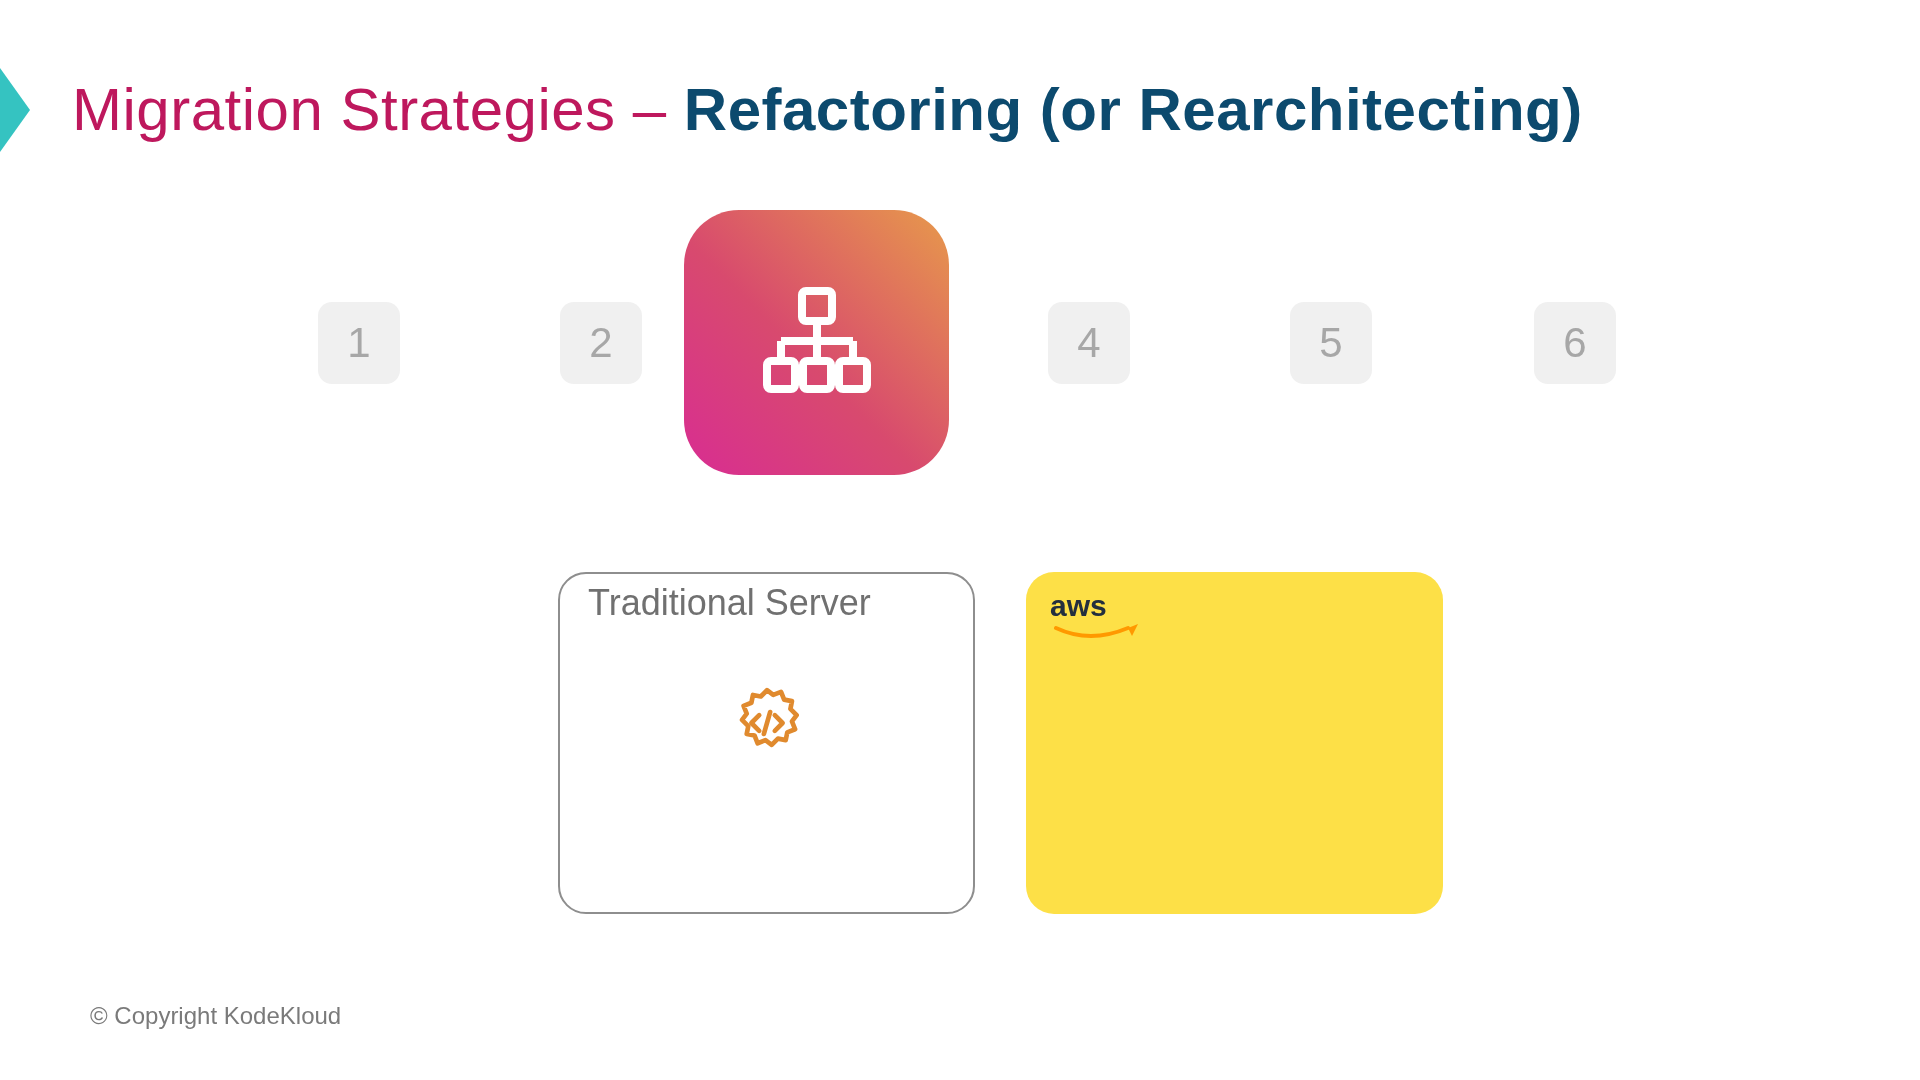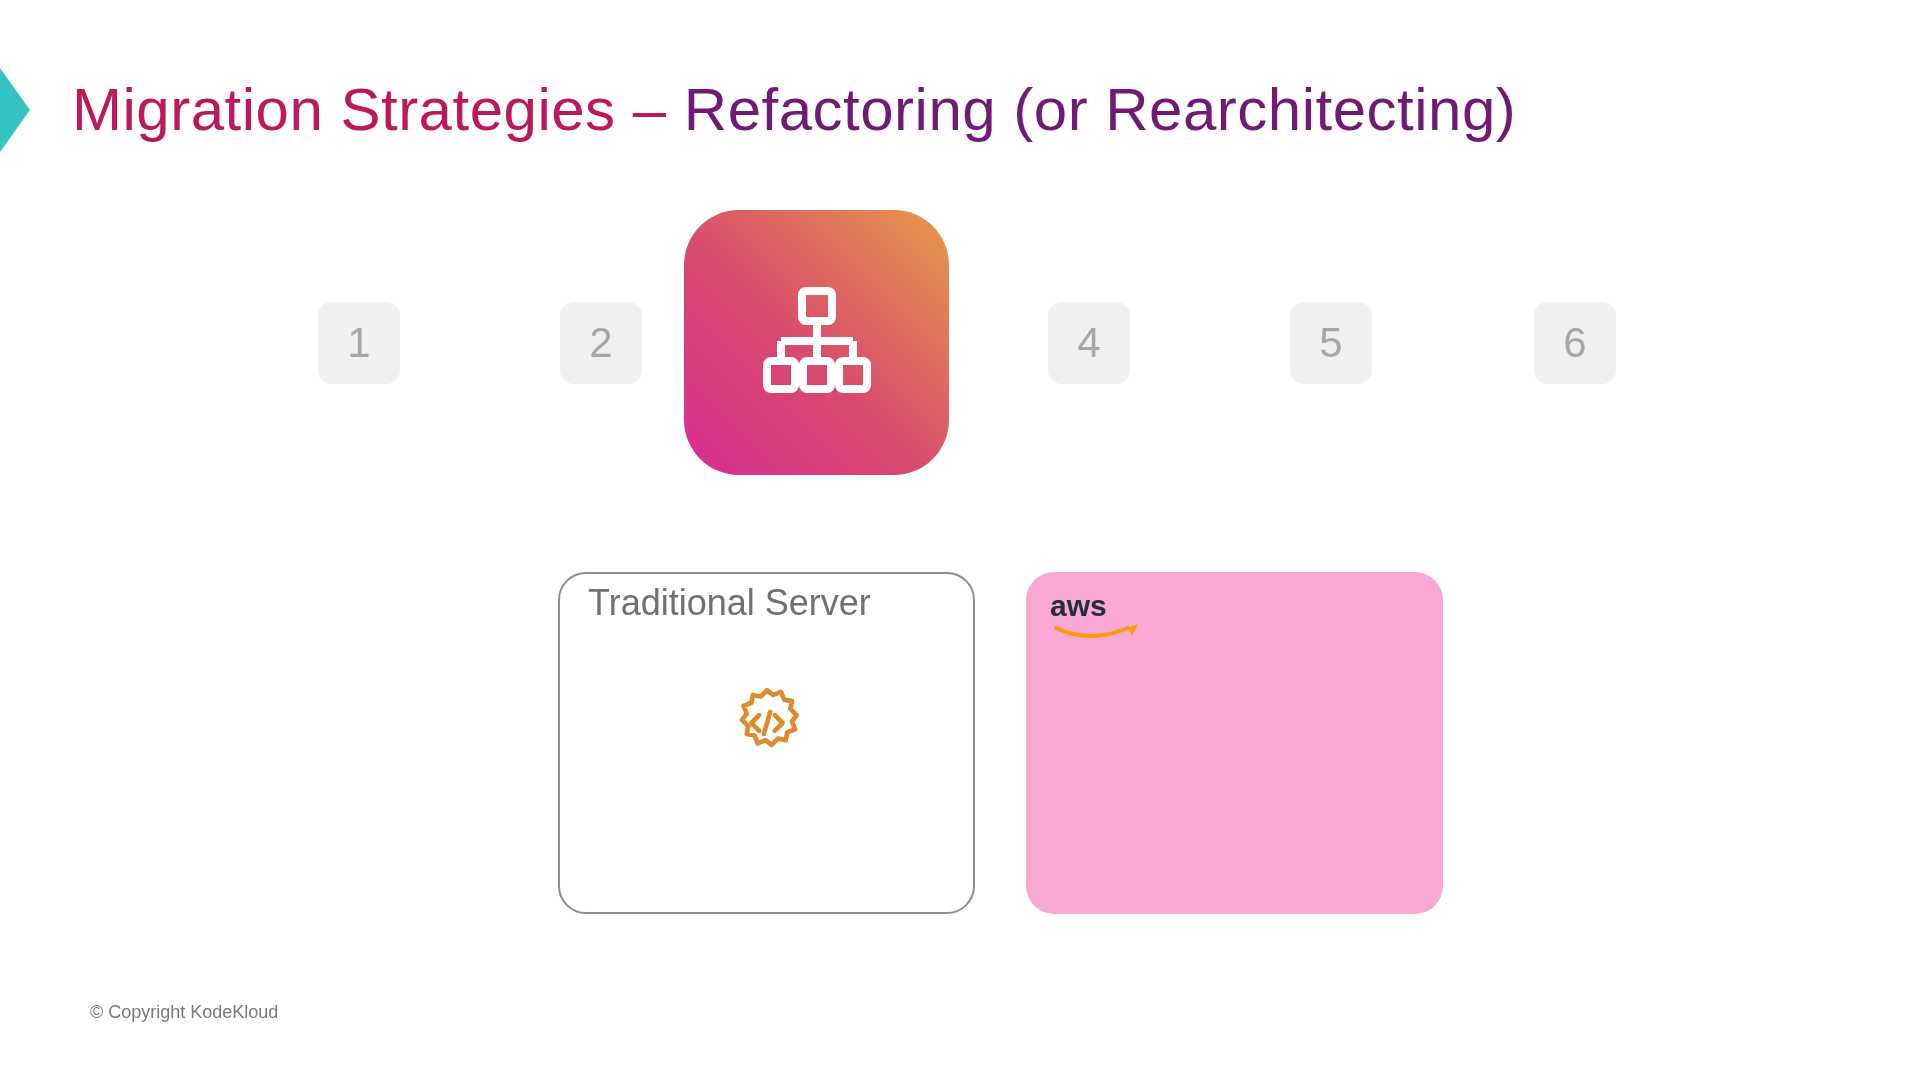--- a/index.html
+++ b/index.html
@@ -3,21 +3,21 @@
 <meta charset="utf-8">
 <style>
   * { box-sizing: border-box; margin: 0; padding: 0; }
   html, body { width: 1920px; height: 1080px; font-family: "Segoe UI", "Helvetica Neue", Arial, sans-serif; background:#fff; overflow:hidden; color:#2b2b2b; }
   .slide { position:relative; width:1920px; height:1080px; }
 
   .corner-arrow { position:absolute; top:40px; left:0; width:48px; height:140px; overflow:visible; }
 
   .title { position:absolute; top:75px; left:72px; font-size:60px; font-weight:400; letter-spacing:0.5px; }
   .title .t-main { color:#be185d; }
-  .title .t-sub  { color:#701a75; }
+  .title .t-sub  { color:#0c4a6e;font-weight:bold; }
 
   .steps { position:absolute; top:210px; left:60px; width:1800px; height:265px; }
   .step-box {
     position:absolute; width:82px; height:82px; border-radius:14px;
     background:#f0f0f0; color:#a7a7a7; font-size:42px; font-weight:400;
     display:flex; align-items:center; justify-content:center;
   }
   .step-1 { left:258px; top:92px; }
   .step-2 { left:500px; top:92px; }
   .step-4 { left:988px; top:92px; }
@@ -30,28 +30,28 @@
     background: linear-gradient(45deg, #d82d92 0%, #d84a6e 45%, #e79a4b 100%);
     display:flex; align-items:center; justify-content:center;
   }
 
   .panels { position:absolute; top:572px; left:0; width:1920px; height:345px; }
   .panel {
     position:absolute; width:417px; height:342px; border-radius:28px;
     padding:8px 28px;
   }
   .panel-left  { left:558px; top:0; background:#ffffff; border:2px solid #8e8e8e; }
-  .panel-right { left:1026px; top:0; background:#f9a8d4; }
+  .panel-right { left:1026px; top:0; background:#fde047; }
   .panel-title { font-size:36px; color:#707070; font-weight:400; }
 
   .center-icon { position:absolute; left:50%; top:110px; transform:translateX(-50%); }
 
   .aws-logo { position:absolute; left:24px; top:16px; }
 
-  .copy { position:absolute; left:90px; top:1002px; font-size:18px; color:#7a7a7a; }
+  .copy { position:absolute; left:90px; top:1002px; font-size:24px; color:#7a7a7a; }
 </style>
 </head>
 <body>
 
 <div class="slide">
 
   <div class="corner-arrow">
     <svg width="60" height="140" viewBox="0 0 60 140">
       <polygon points="-20,0 30,70 -20,140" fill="#35c3c1"></polygon>
     </svg>

